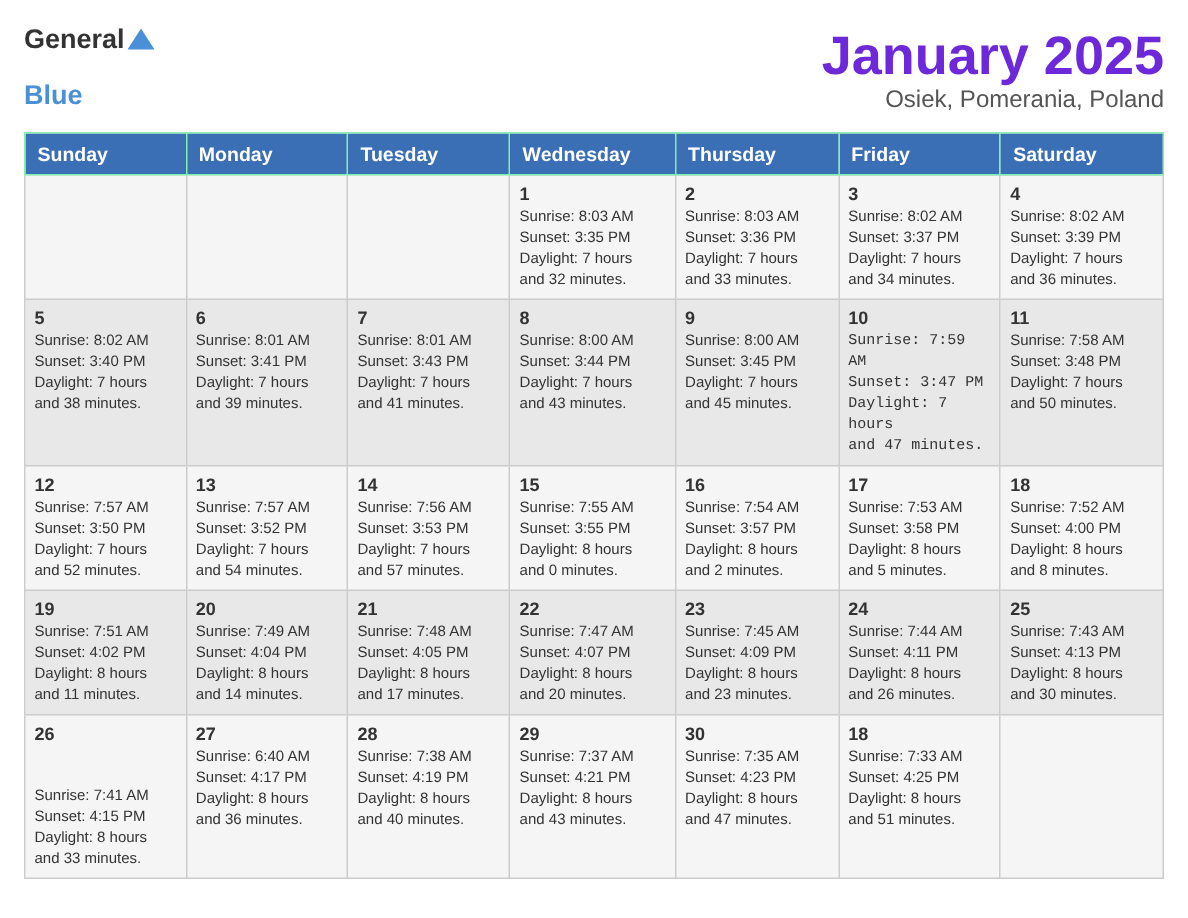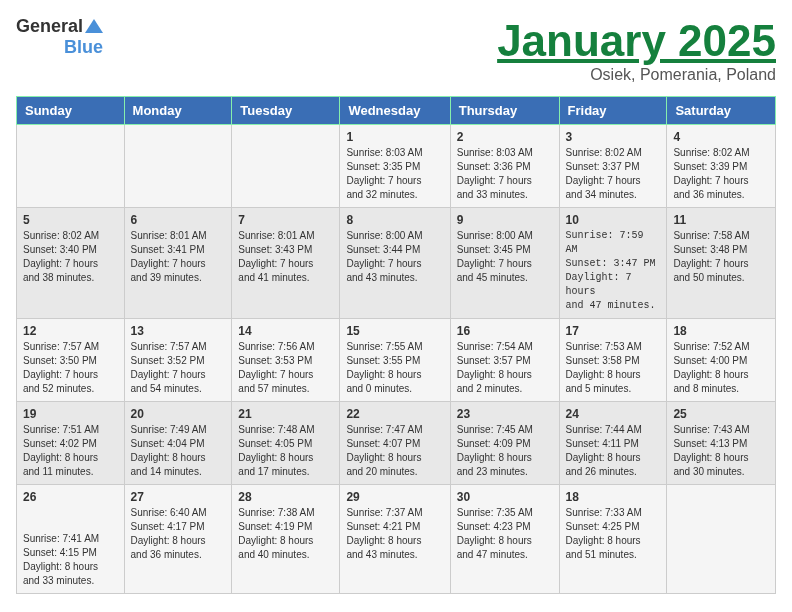--- a/index.html
+++ b/index.html
@@ -17,30 +17,30 @@
       margin-bottom: 12px;
     }
     .logo-text-general {
       font-size: 18px;
       font-weight: bold;
       color: #333;
     }
     .logo-wrapper {
       display: flex;
       flex-direction: column;
-      align-items: flex-end;
+      align-items: flex-start;
+      gap: 16px;
     }
     .logo-line1 { display: flex; align-items: center; }
     .logo-line2 { color: #4a90d9; font-size: 18px; font-weight: bold; }
     .title-section { text-align: right; }
     .calendar-title {
-      font-size: 44px;
+      font-size: 36px;
       font-weight: bold;
-      color: #15803d;
-      text-decoration: underline;
+      color: #6d28d9;
     }
     .calendar-subtitle {
       font-size: 16px;
       color: #555;
     }
     table {
       width: 100%;
       border-collapse: collapse;
     }
     thead tr {

